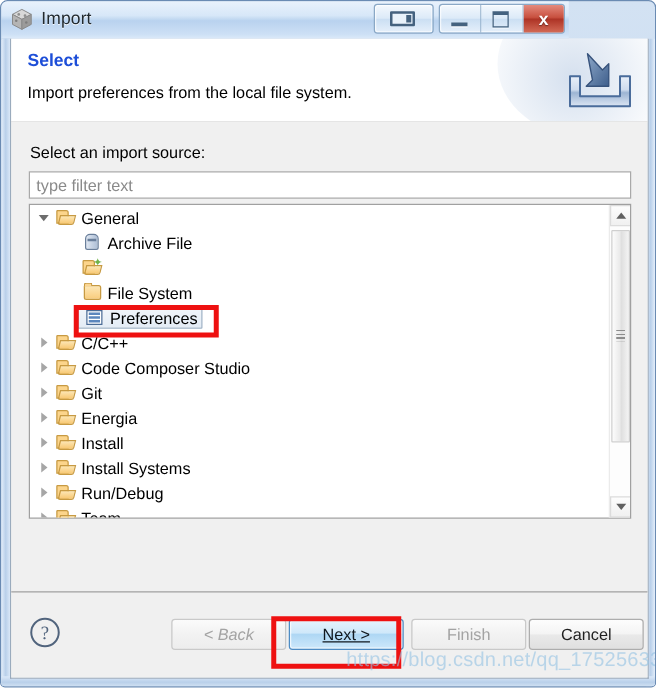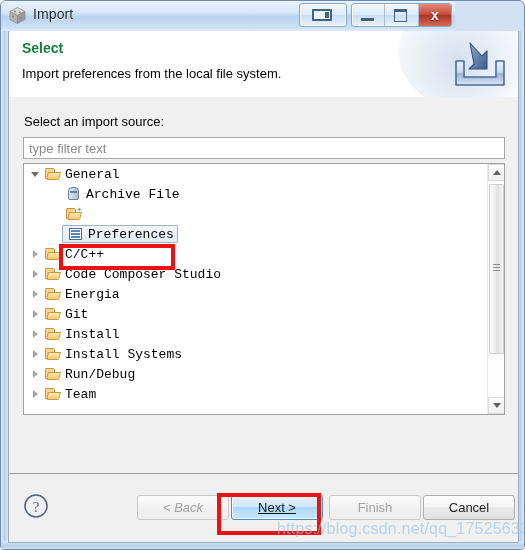--- a/index.html
+++ b/index.html
@@ -167,21 +167,21 @@
     right: -30px; top: -40px;
     width: 150px; height: 120px;
     border-radius: 50%;
     background: radial-gradient(circle at 40% 60%, rgba(206,219,236,.85), rgba(255,255,255,0) 70%);
   }
   .header-title {
     position: absolute;
     left: 13px; top: 9px;
     font-size: 14px;
     font-weight: bold;
-    color: #15803d;
+    color: #1d4ed8;
   }
   .header-desc {
     position: absolute;
     left: 13px; top: 35px;
     font-size: 13px;
     color: #000000;
   }
   .header-icon {
     position: absolute;
     right: 12px; top: 8px;
@@ -233,21 +233,20 @@
     bottom: 0;
   }
   .tree-row {
     position: relative;
     height: 20px;
     display: flex;
     align-items: center;
     font-size: 13px;
     color: #000000;
     white-space: nowrap;
-    font-family: Liberation Mono, monospace;
   }
   .twisty {
     width: 11px;
     height: 11px;
     margin-left: 6px;
     position: relative;
     flex: 0 0 auto;
   }
   .twisty.collapsed:before {
     content: "";
@@ -600,20 +599,29 @@
               <span class="" style="display: flex; align-items: center;">
                 <span class="row-icon">
                   <span class="ico-folder ico-projects">
                     <span class="back"></span>
                     <span class="front"></span>
                     <span class="spark">✦</span>
                   </span>
                 </span>
               </span>
             </div>
+            <div class="tree-row indent-1">
+              <span class="twisty none"></span>
+              <span class="" style="display: flex; align-items: center;">
+                <span class="row-icon">
+                  <span class="ico-folder-closed"></span>
+                </span>
+                <span class="row-label">File System</span>
+              </span>
+            </div>
             <div class="tree-row indent-1 row-selected">
               <span class="twisty none"></span>
               <span class="sel-wrap" style="display: flex; align-items: center;">
                 <span class="row-icon">
                   <span class="ico-prefs"></span>
                 </span>
                 <span class="row-label">Preferences</span>
               </span>
             </div>
             <div class="tree-row indent-0">
@@ -642,33 +650,33 @@
             </div>
             <div class="tree-row indent-0">
               <span class="twisty collapsed"></span>
               <span class="" style="display: flex; align-items: center;">
                 <span class="row-icon">
                   <span class="ico-folder">
                     <span class="back"></span>
                     <span class="front"></span>
                   </span>
                 </span>
+                <span class="row-label">Git</span>
+              </span>
+            </div>
+            <div class="tree-row indent-0">
+              <span class="twisty collapsed"></span>
+              <span class="" style="display: flex; align-items: center;">
+                <span class="row-icon">
+                  <span class="ico-folder">
+                    <span class="back"></span>
+                    <span class="front"></span>
+                  </span>
+                </span>
                 <span class="row-label">Energia</span>
-              </span>
-            </div>
-            <div class="tree-row indent-0">
-              <span class="twisty collapsed"></span>
-              <span class="" style="display: flex; align-items: center;">
-                <span class="row-icon">
-                  <span class="ico-folder">
-                    <span class="back"></span>
-                    <span class="front"></span>
-                  </span>
-                </span>
-                <span class="row-label">Git</span>
               </span>
             </div>
             <div class="tree-row indent-0">
               <span class="twisty collapsed"></span>
               <span class="" style="display: flex; align-items: center;">
                 <span class="row-icon">
                   <span class="ico-folder">
                     <span class="back"></span>
                     <span class="front"></span>
                   </span>

